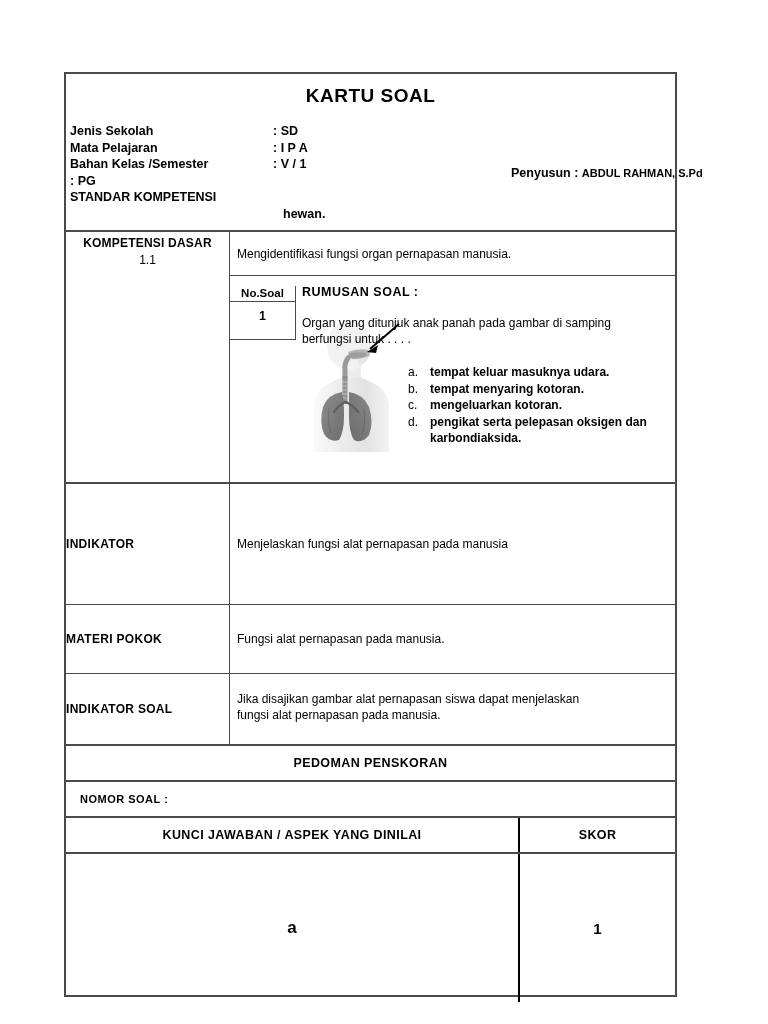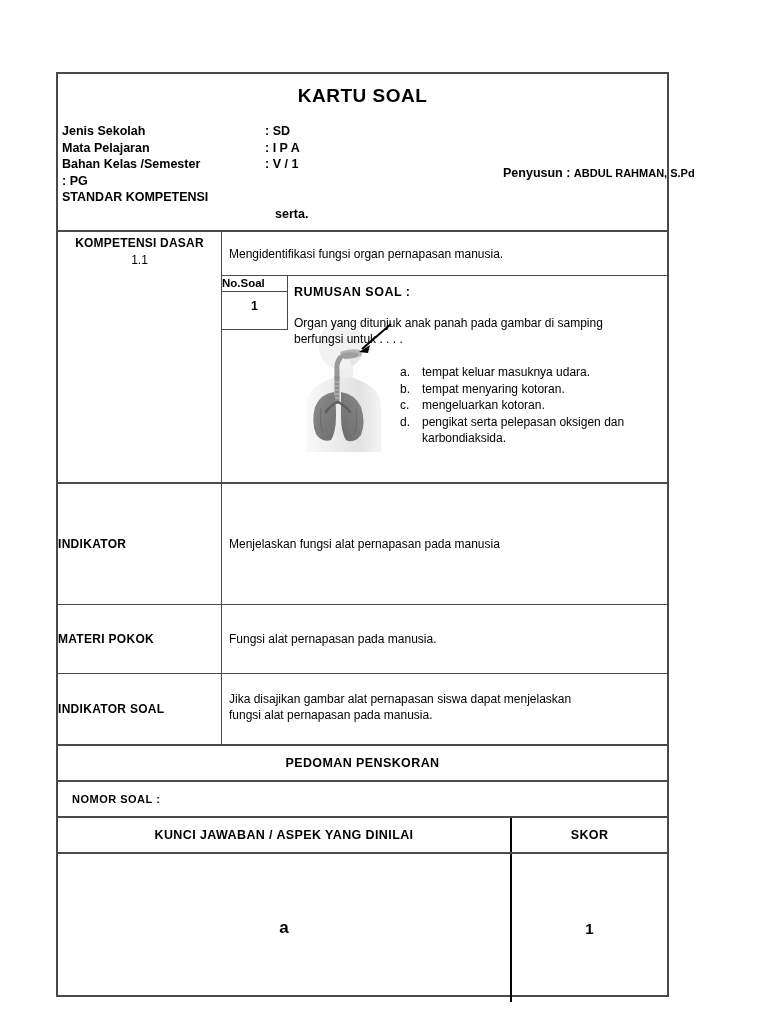--- a/index.html
+++ b/index.html
@@ -11,21 +11,21 @@
     width: 768px;
     height: 1024px;
     font-family: "Liberation Sans", sans-serif;
     color: #000000;
     position: relative;
     overflow: hidden;
   }
 
   .page {
     position: absolute;
-    left: 56px;
+    left: 64px;
     top: 72px;
     width: 613px;
     height: 925px;
     border: 2px solid #4a4a4a;
     box-sizing: border-box;
     background: #ffffff;
   }
 
   
   .doc-title {
@@ -162,23 +162,24 @@
   }
   .nosoal-box {
     border-right: 1.5px solid #4a4a4a;
     border-bottom: 1.5px solid #4a4a4a;
     box-sizing: border-box;
     height: 54px;
   }
   .nosoal-head {
     font-size: 11.5px;
     font-weight: bold;
-    text-align: left;
+    text-align: center;
     border-bottom: 1.5px solid #4a4a4a;
     padding: 1px 0 2px;
+    margin-top: 10px;
   }
   .nosoal-val {
     font-size: 12.5px;
     font-weight: bold;
     text-align: center;
     padding-top: 7px;
   }
   .rumusan-col {
     flex: 1;
     box-sizing: border-box;
@@ -206,20 +207,21 @@
   }
   .choice {
     display: flex;
   }
   .choice-key {
     width: 22px;
     flex: 0 0 22px;
   }
   .choice-text {
     flex: 1;
+    font-weight: bold;
   }
   .figure-wrap {
     position: absolute;
     left: 2px;
     top: 36px;
     width: 105px;
     height: 140px;
   }
 
   
@@ -322,21 +324,21 @@
       <div class="id-label">Bahan Kelas /Semester</div>
       <div class="id-value">: V / 1</div>
     </div>
     <div class="id-row">
       <div class="id-value">: PG</div>
     </div>
     <div class="id-row">
       <div class="id-label">STANDAR KOMPETENSI</div>
     </div>
     <div class="sk-cont">
-      <span class="sk-indent">serta.</span>
+      <span class="sk-indent">hewan.</span>
     </div>
   </div>
 
   <div class="hline"></div>
 
   <div class="kd-block">
 
     <div class="kd-left">
       <div class="kd-title">KOMPETENSI DASAR</div>
       <div class="kd-num">1.1</div>

